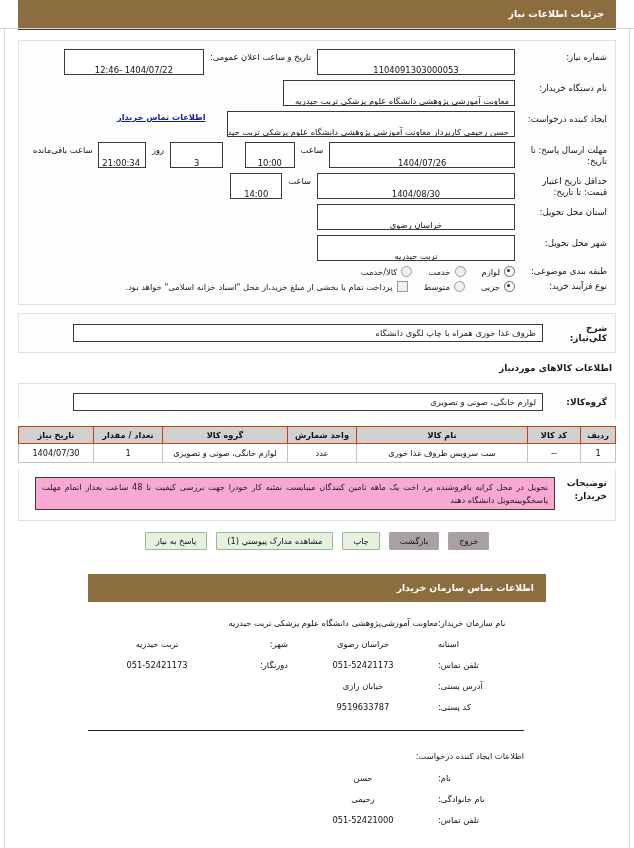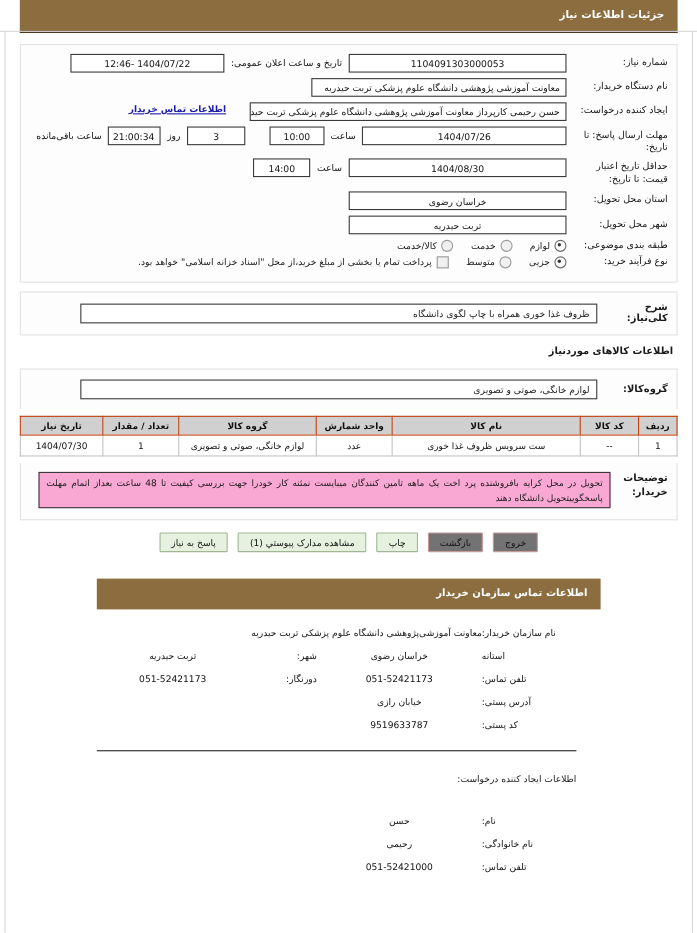--- a/index.html
+++ b/index.html
@@ -80,21 +80,21 @@
     color: #111;
     padding-left: 6px;
     box-sizing: border-box;
   }
   .fbox {
     border: 1px solid #3a3a3a;
     background: #fff;
     height: 17px;
     line-height: 16px;
     font-size: 8.4px;
-    padding: 0 5px;
+    padding: 12px 5px;
     box-sizing: border-box;
     text-align: right;
     white-space: nowrap;
     overflow: hidden;
     color: #111;
   }
   .fbox.med  { width: 140px; }
   .fbox.small{ width: 52px; }
   .fbox.num  { width: 198px; text-align: center; }
   .fbox.ctr  { text-align: center; }
@@ -285,21 +285,21 @@
     font-size: 8.3px;
     padding: 3px 10px;
     background: #e8f2e0;
     color: #111;
     cursor: pointer;
     white-space: nowrap;
     border-radius: 1px;
     font-family: inherit;
   }
   .btn.green { background: #e6f1df; border-color: #9fb894; }
-  .btn.red   { background: #737373; border-color: #c79a9a; }
+  .btn.red   { background: #a3a3a3; border-color: #c79a9a; }
 
   
   .contact-header {
     background: #8c6d3f;
     color: #fff;
     font-weight: bold;
     font-size: 9.2px;
     padding: 8px 12px 9px 12px;
     margin: 24px 88px 0 88px;
     box-sizing: border-box;
@@ -343,21 +343,21 @@
   }
   .divider {
     border-top: 1.5px solid #222;
     margin: 18px 110px 0 88px;
   }
   .creator-block {
     margin: 20px 110px 0 88px;
     font-size: 8.3px;
   }
   .creator-title {
-    margin-bottom: 28px;
+    margin-bottom: 12px;
     text-align: right;
     padding-right: 0;
   }
 </style>
 </head>
 <body>
 
 <div class="page">
   <div class="frame-top"></div>
   <div class="frame-left"></div>

